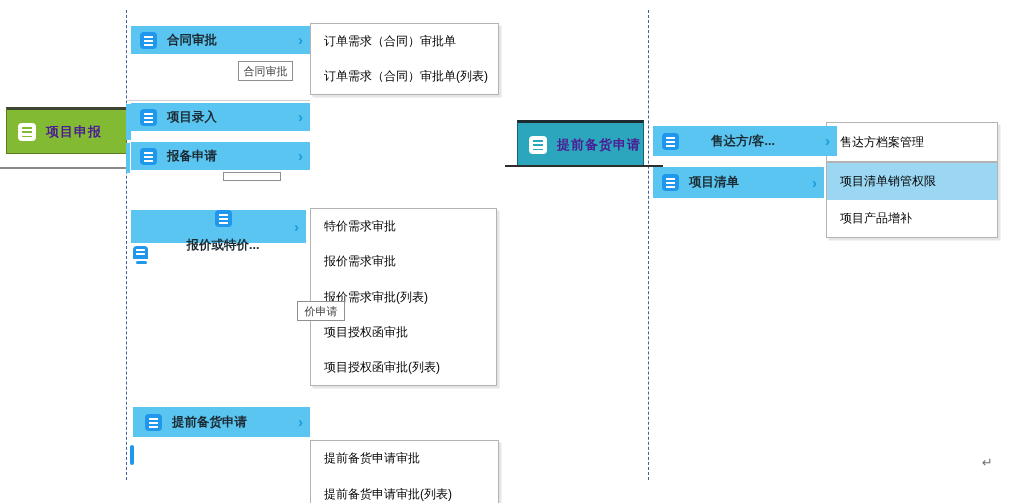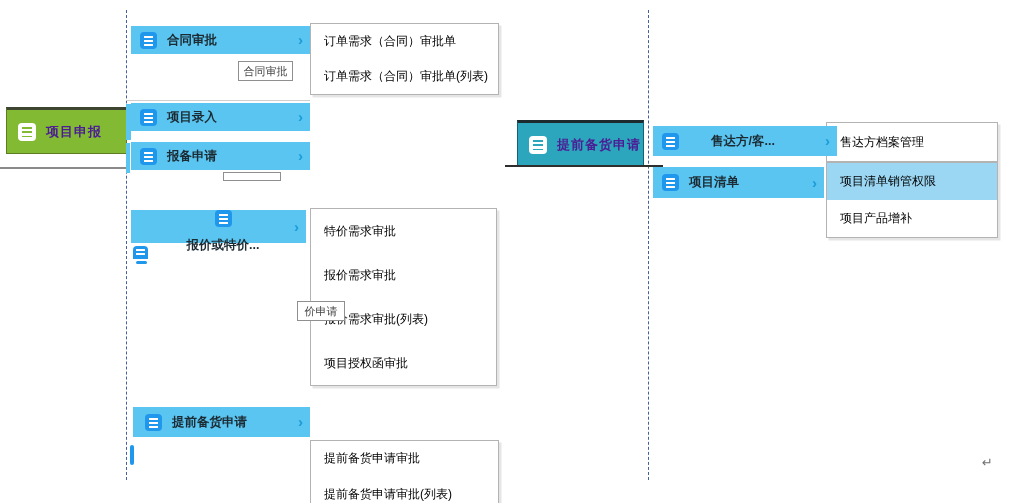--- a/index.html
+++ b/index.html
@@ -108,20 +108,21 @@
     <div class="menu-item">订单需求（合同）审批单(列表)</div>
   </div>
 
 
 
   <div class="menu-box" style="left:310px;top:208px;width:187px;height:178px;">
     <div class="menu-item">特价需求审批</div>
     <div class="menu-item">报价需求审批</div>
     <div class="menu-item">报价需求审批(列表)</div>
     <div class="menu-item">项目授权函审批</div>
+    <div class="menu-item">项目授权函审批(列表)</div>
   </div>
 
   <div class="menu-box" style="left:310px;top:400px;width:189px;height:73px;margin-top:40px;">
     <div class="menu-item">提前备货申请审批</div>
     <div class="menu-item">提前备货申请审批(列表)</div>
   </div>
 
   <div class="root-btn teal" style="left:517px;top:120px;width:127px;height:47px;">
     <span class="doc-icon lite" style="--stripe:#2ba6bc;"></span>
     <span>提前备货申请</span>

